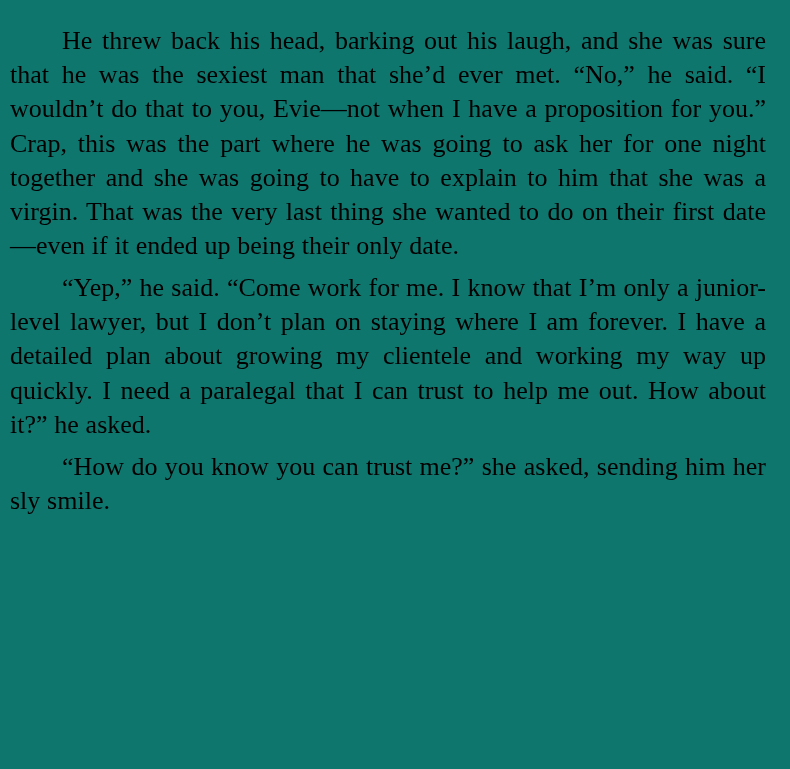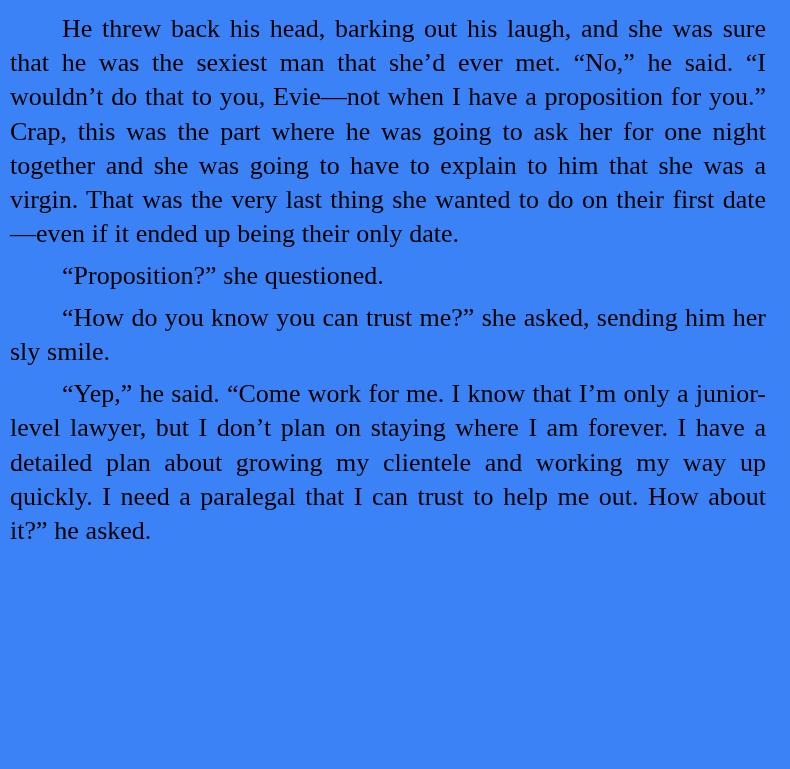--- a/index.html
+++ b/index.html
@@ -11,22 +11,22 @@
     width: 790px;
     height: 769px;
     overflow: hidden;
     font-family: "Liberation Serif", "DejaVu Serif", serif;
     color: #000000;
   }
   #page {
     width: 790px;
     height: 769px;
     box-sizing: border-box;
-    padding: 12px 24px 0 10px;
-    background: #3b82f6;
+    padding: 24px 24px 0 10px;
+    background: #0f766e;
   }
   .para {
     margin: 0 0 0.30em 0;
     font-size: 26px;
     line-height: 1.315;
     text-align: justify;
     text-justify: inter-word;
     text-indent: 2.0em;
     hyphens: none;
     word-spacing: 0.01em;
@@ -36,16 +36,15 @@
   }
   .para.last {
     margin-bottom: 0;
   }
 </style>
 </head>
 <body>
 
 <div id="page">
   <p class="para first">He threw back his head, barking out his laugh, and she was sure that he was the sexiest man that she’d ever met. “No,” he said. “I wouldn’t do that to you, Evie—not when I have a proposition for you.” Crap, this was the part where he was going to ask her for one night together and she was going to have to explain to him that she was a virgin. That was the very last thing she wanted to do on their first date—even if it ended up being their only date.</p>
-  <p class="para">“Proposition?” she questioned.</p>
+  <p class="para">“Yep,” he said. “Come work for me. I know that I’m only a junior-level lawyer, but I don’t plan on staying where I am forever. I have a detailed plan about growing my clientele and working my way up quickly. I need a paralegal that I can trust to help me out. How about it?” he asked.</p>
   <p class="para">“How do you know you can trust me?” she asked, sending him her sly smile.</p>
-  <p class="para">“Yep,” he said. “Come work for me. I know that I’m only a junior-level lawyer, but I don’t plan on staying where I am forever. I have a detailed plan about growing my clientele and working my way up quickly. I need a paralegal that I can trust to help me out. How about it?” he asked.</p>
 </div>
 
 </body></html>

